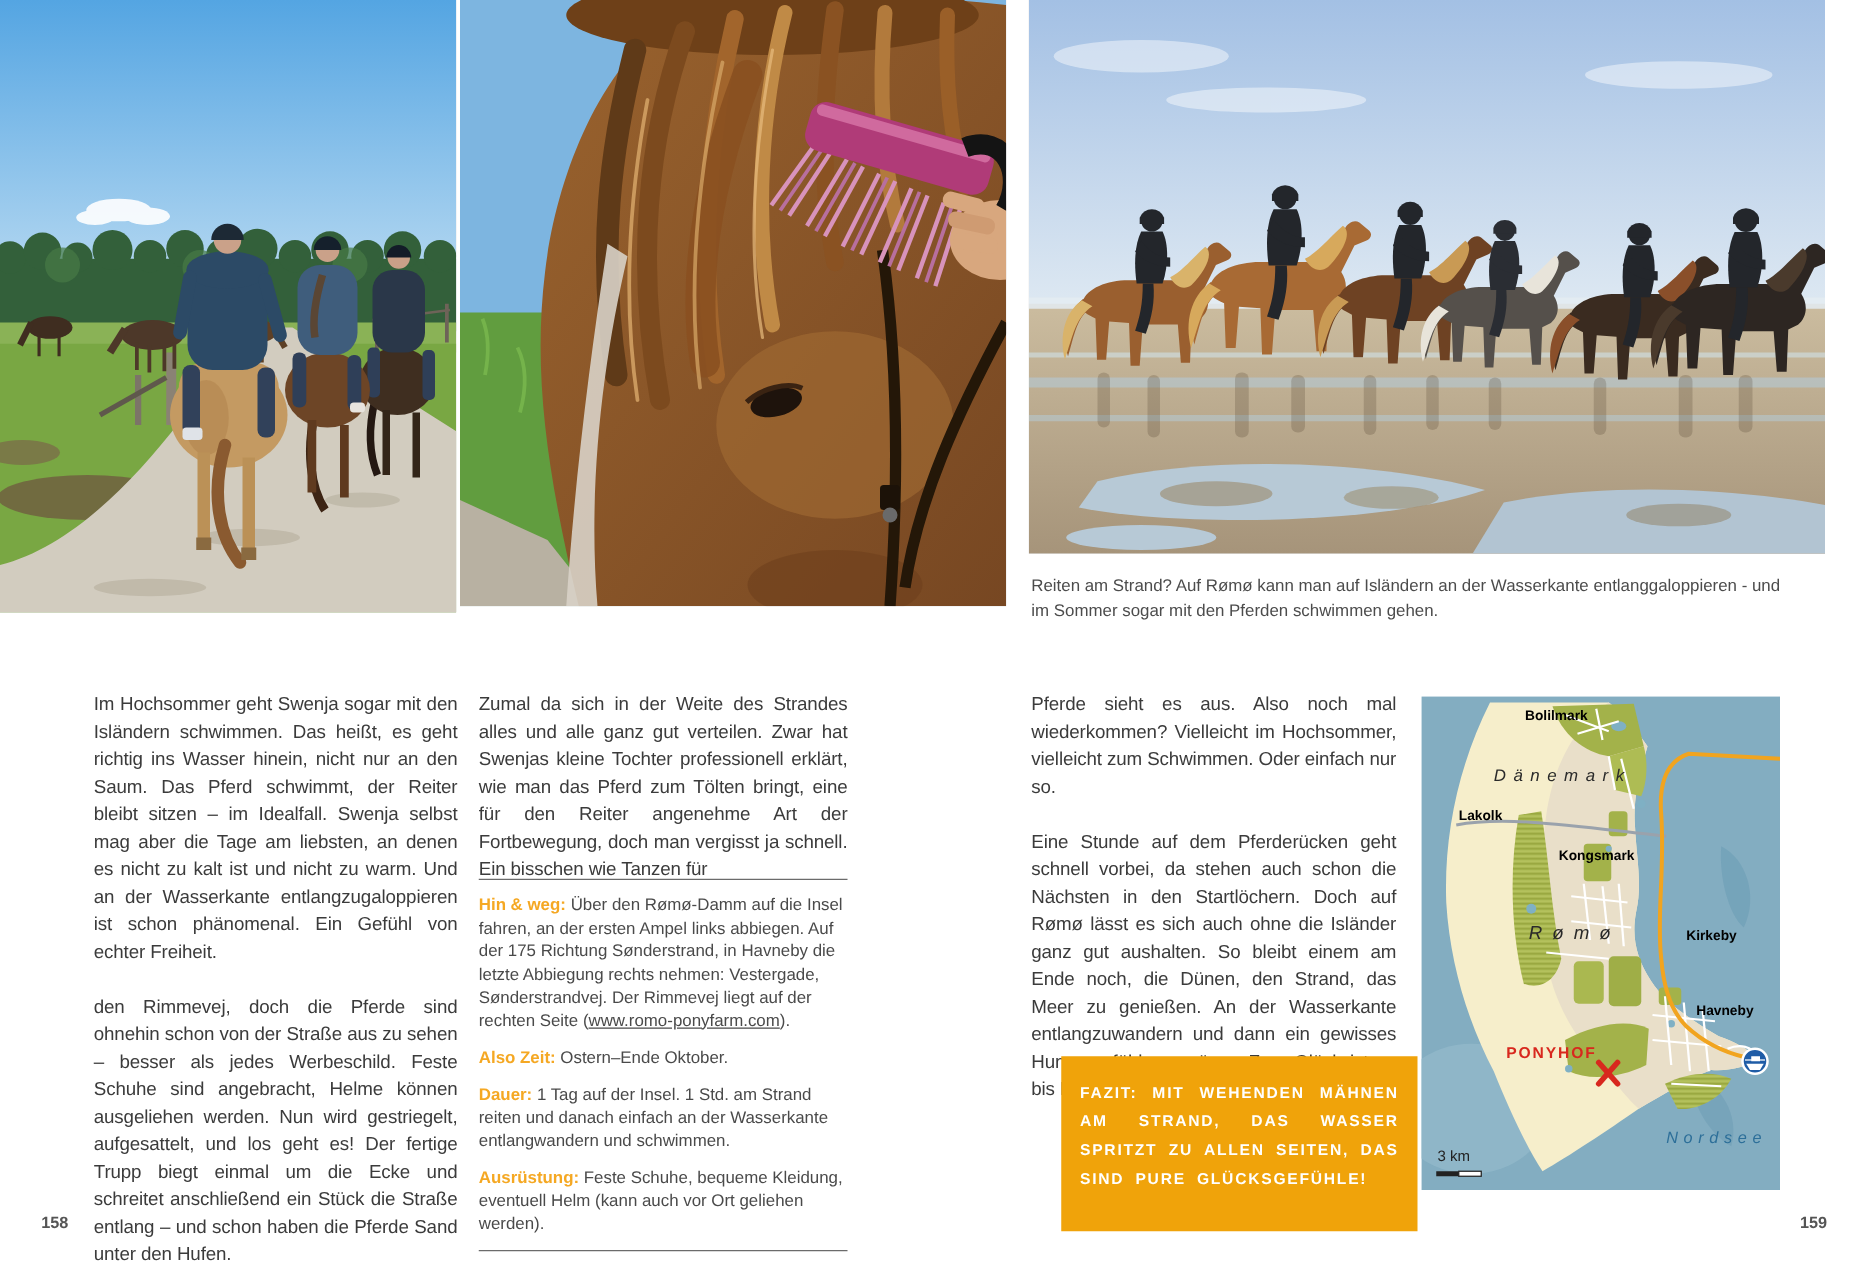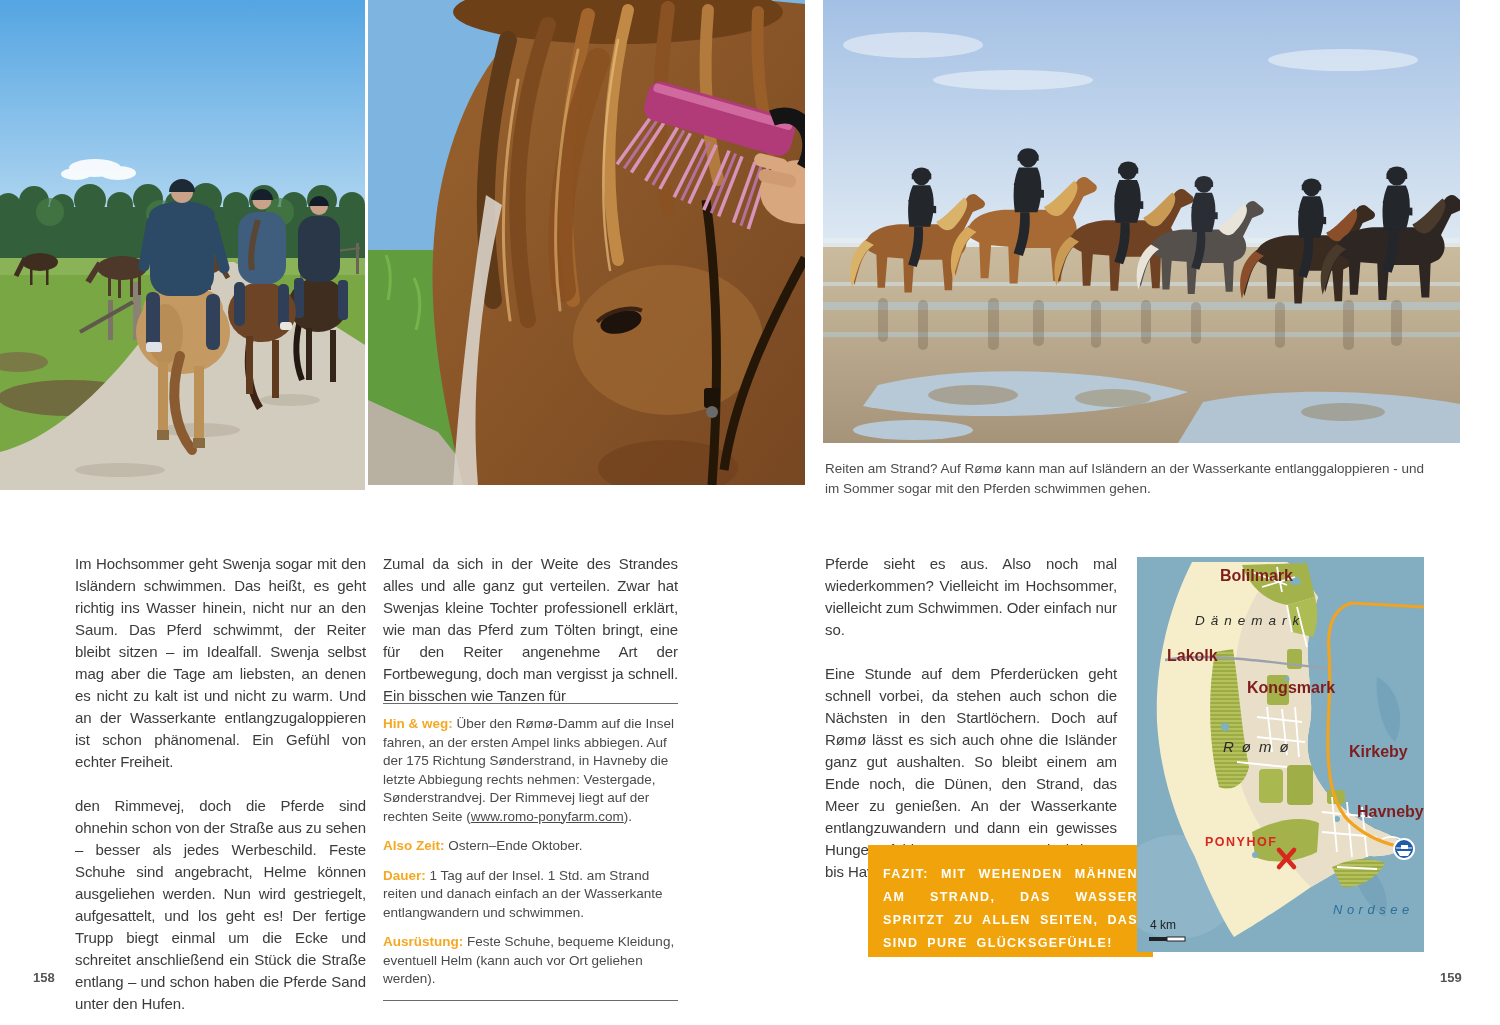--- a/index.html
+++ b/index.html
@@ -34,21 +34,21 @@
     letter-spacing:1.4px;word-spacing:4px;text-align:justify;
     padding:18px 15px 14px 15px;
   }
 
   .pagenum{position:absolute;font-size:13px;color:#555;font-weight:bold;}
 
   
   .map{position:absolute;overflow:hidden;}
   .map svg{display:block;position:absolute;left:0;top:0;}
   .map-label{position:absolute;white-space:nowrap;}
-  .ml-town{font-size:16px;font-weight:bold;color:#7f1d1d;}
+  .ml-town{font-size:11px;font-weight:bold;color:#000000;}
   .ml-region{font-size:13.5px;font-style:italic;letter-spacing:6px;color:#2a2a2a;}
   .ml-island{font-size:15px;font-style:italic;letter-spacing:8px;color:#2a2a2a;}
   .ml-sea{font-size:13px;font-style:italic;letter-spacing:4.5px;color:#2d6f99;}
   .ml-poi{font-size:12.5px;font-weight:bold;letter-spacing:1.5px;color:#d8281e;}
   .ml-scale{font-size:12px;color:#222;}
 </style>
 </head>
 <body>
 
 <div class="photo" style="left:0;top:0;width:365px;height:490px;">
@@ -383,21 +383,21 @@
     <span class="lab">Ausrüstung:</span><span> Feste Schuhe, bequeme Kleidung, eventuell Helm (kann auch vor Ort geliehen werden).</span>
   </div>
   <div class="rule"></div>
 </div>
 
 <div class="col" style="left:825px;top:553px;width:292px;">
   <p>Pferde sieht es aus. Also noch mal wiederkommen? Vielleicht im Hochsommer, vielleicht zum Schwimmen. Oder einfach nur so.</p>
   <p>Eine Stunde auf dem Pferderücken geht schnell vorbei, da stehen auch schon die Nächsten in den Startlöchern. Doch auf Rømø lässt es sich auch ohne die Isländer ganz gut aushalten. So bleibt einem am Ende noch, die Dünen, den Strand, das Meer zu genießen. An der Wasserkante entlangzuwandern und dann ein gewisses Hungergefühl zu spüren. Zum Glück ist es bis Havneby ja nicht weit.</p>
 </div>
 
-<div class="fazit" style="left:868px;top:845px;width:285px;height:112px;">
+<div class="fazit" style="left:849px;top:845px;width:285px;height:140px;">
   <span>FAZIT: MIT WEHENDEN MÄHNEN AM STRAND, DAS WASSER SPRITZT ZU ALLEN SEITEN, DAS SIND PURE GLÜCKSGEFÜHLE!</span>
 </div>
 
 <div class="map" style="left:1137px;top:557px;width:287px;height:395px;">
   <svg width="287" height="395" viewBox="0 0 287 395">
     <defs>
       <pattern id="hatch" width="6" height="4" patternUnits="userSpaceOnUse">
         <rect width="6" height="4" fill="#b4c15d"></rect>
         <path d="M0,2 H6" stroke="#96a53d" stroke-width="1.6"></path>
       </pattern>
@@ -477,17 +477,17 @@
   </svg>
   <div class="map-label ml-town" style="left:83px;top:10px;">Bolilmark</div>
   <div class="map-label ml-region" style="left:58px;top:56px;">Dänemark</div>
   <div class="map-label ml-town" style="left:30px;top:90px;">Lakolk</div>
   <div class="map-label ml-town" style="left:110px;top:122px;">Kongsmark</div>
   <div class="map-label ml-island" style="left:86px;top:181px;">Rømø</div>
   <div class="map-label ml-town" style="left:212px;top:186px;">Kirkeby</div>
   <div class="map-label ml-town" style="left:220px;top:246px;">Havneby</div>
   <div class="map-label ml-poi" style="left:68px;top:278px;">PONYHOF</div>
   <div class="map-label ml-sea" style="left:196px;top:345px;">Nordsee</div>
-  <div class="map-label ml-scale" style="left:13px;top:361px;">4 km</div>
+  <div class="map-label ml-scale" style="left:13px;top:361px;">3 km</div>
 </div>
 
 <div class="pagenum" style="left:33px;top:970px;">158</div>
 <div class="pagenum" style="left:1440px;top:970px;">159</div>
 
 </body></html>

